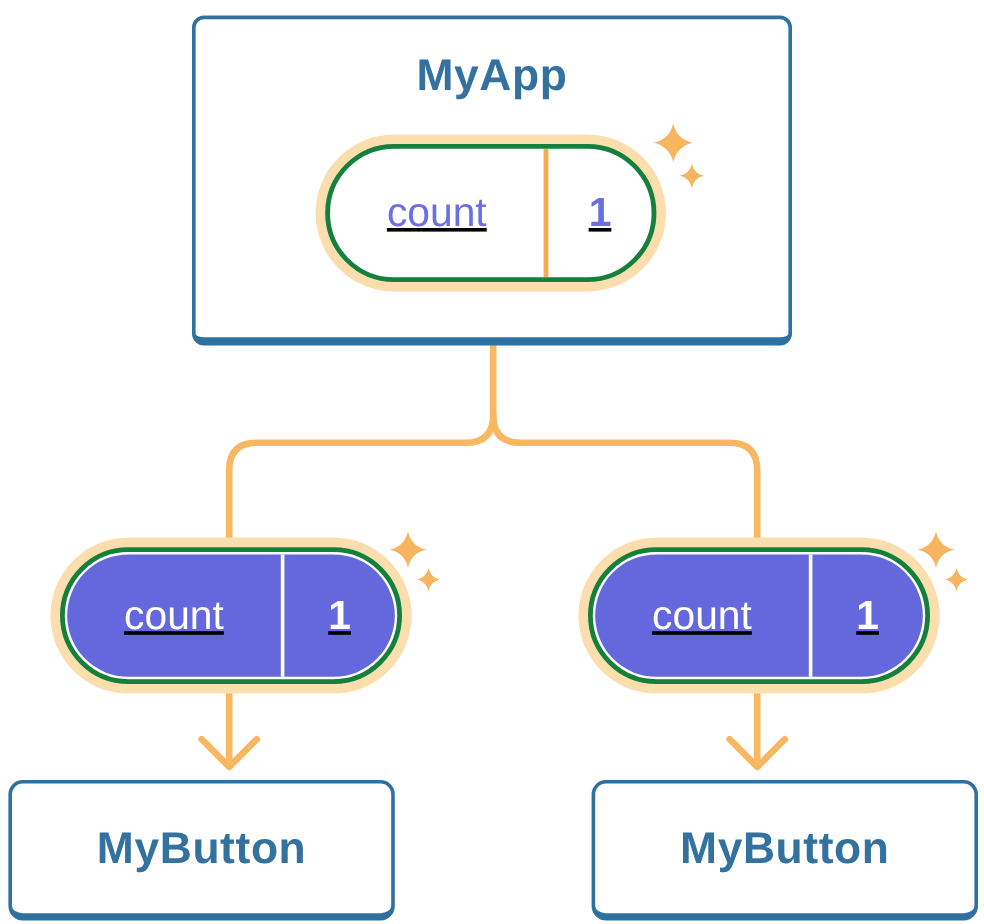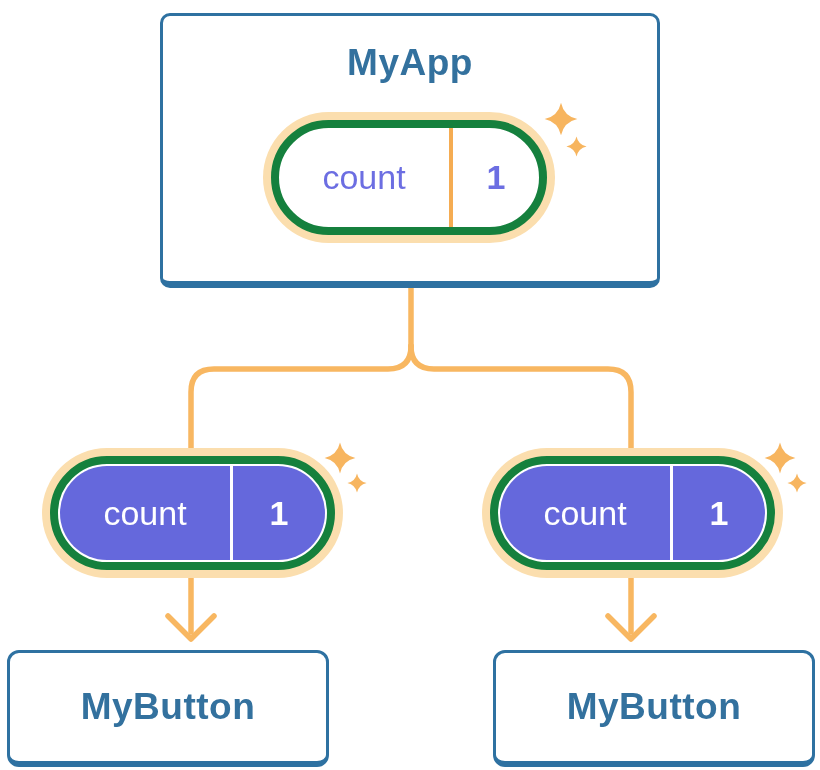--- a/index.html
+++ b/index.html
@@ -25,22 +25,22 @@
   .app-card .card-title{text-align:center;margin-top:26px;}
 
   .pill{
     position:absolute;background:#FBDEAE;border-radius:999px;padding:8px;
     box-sizing:border-box;z-index:2;
   }
   .pill-root{left:263px;top:112px;width:292px;height:131px;}
   .pill-child-left{left:42px;top:448px;width:301px;height:130px;}
   .pill-child-right{left:482px;top:448px;width:301px;height:130px;}
   .pill-ring{
-    height:100%;border-radius:999px;border:8px solid #15803d;
-    box-sizing:border-box;background:#ffffff;overflow:hidden;
+    height:100%;border-radius:999px;border:4px solid #15803d;
+    box-sizing:border-box;background:#ffffff;overflow:hidden;text-decoration:underline;
   }
   .pill-ring.purple{padding:2px;}
   .pill-body{height:100%;display:flex;align-items:stretch;border-radius:999px;overflow:hidden;}
   .pill-body.purple{background:#6568DC;}
   .cell{display:flex;align-items:center;justify-content:center;font-size:34px;}
   .cell.label{flex:1;font-weight:400;}
   .cell.value{font-weight:700;}
   .light-pill .cell{color:#6C6EE2;}
   .light-pill .cell.value{width:86px;}
   .purple-pill .cell{color:#ffffff;}

